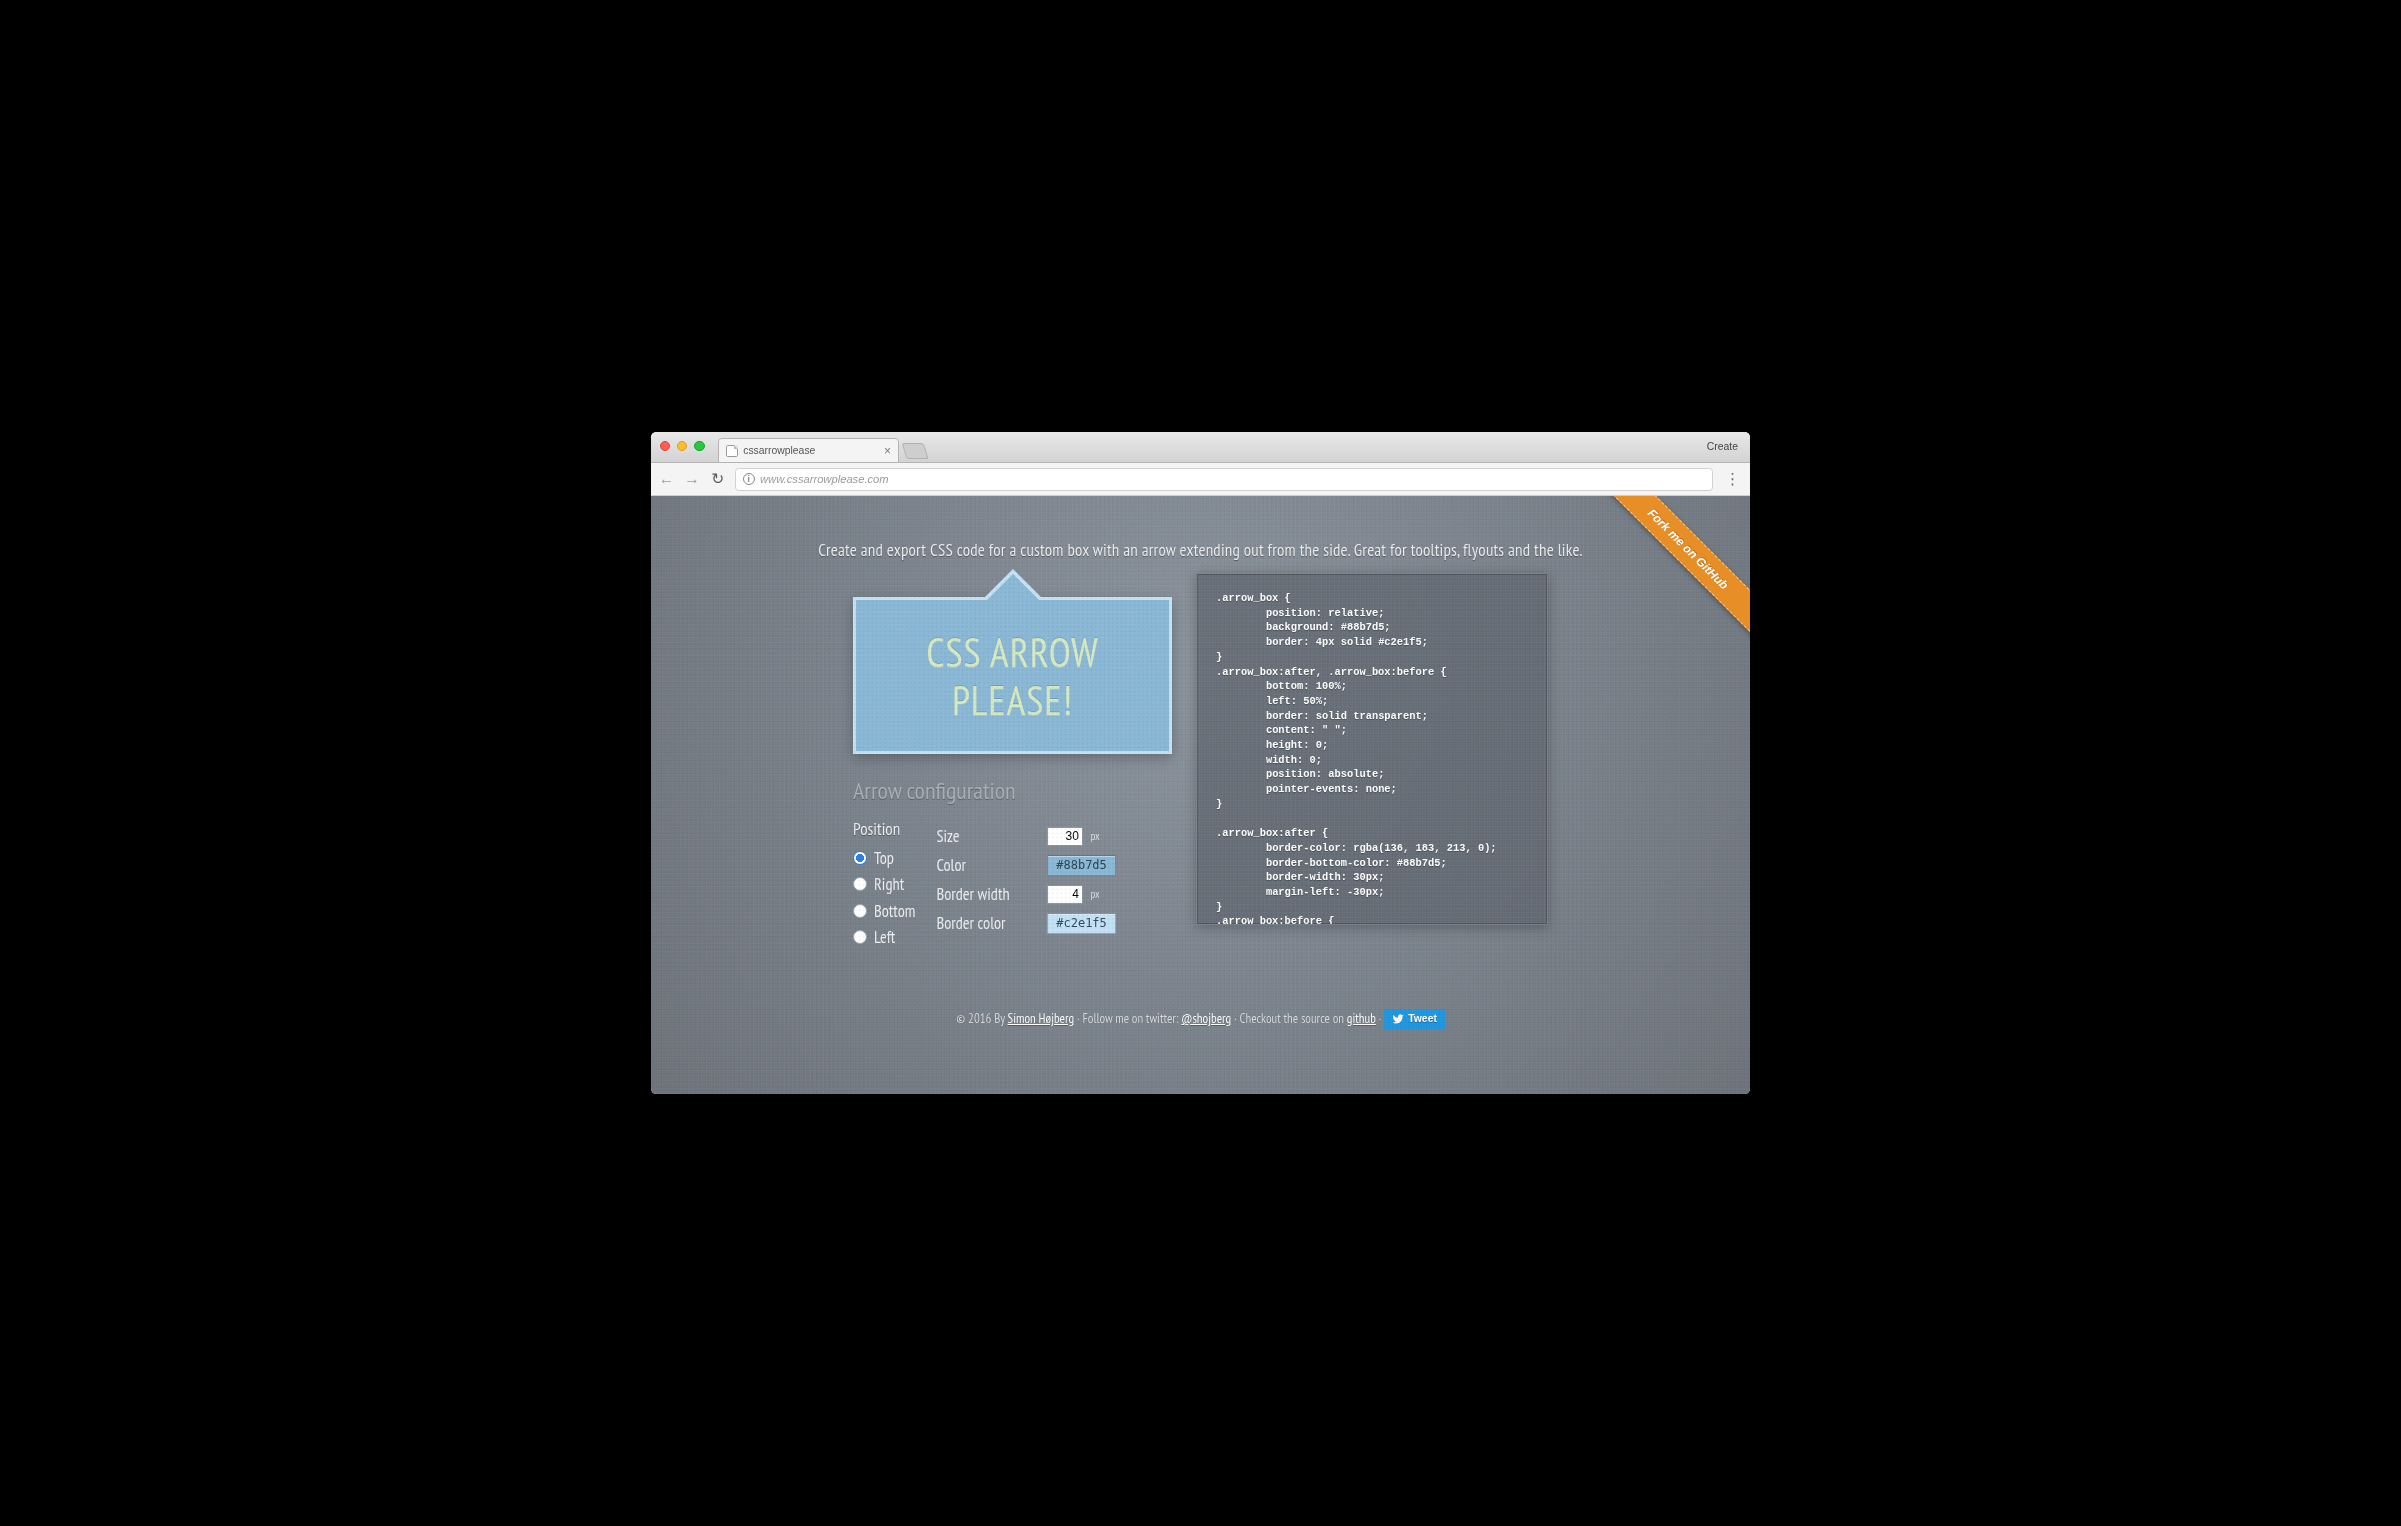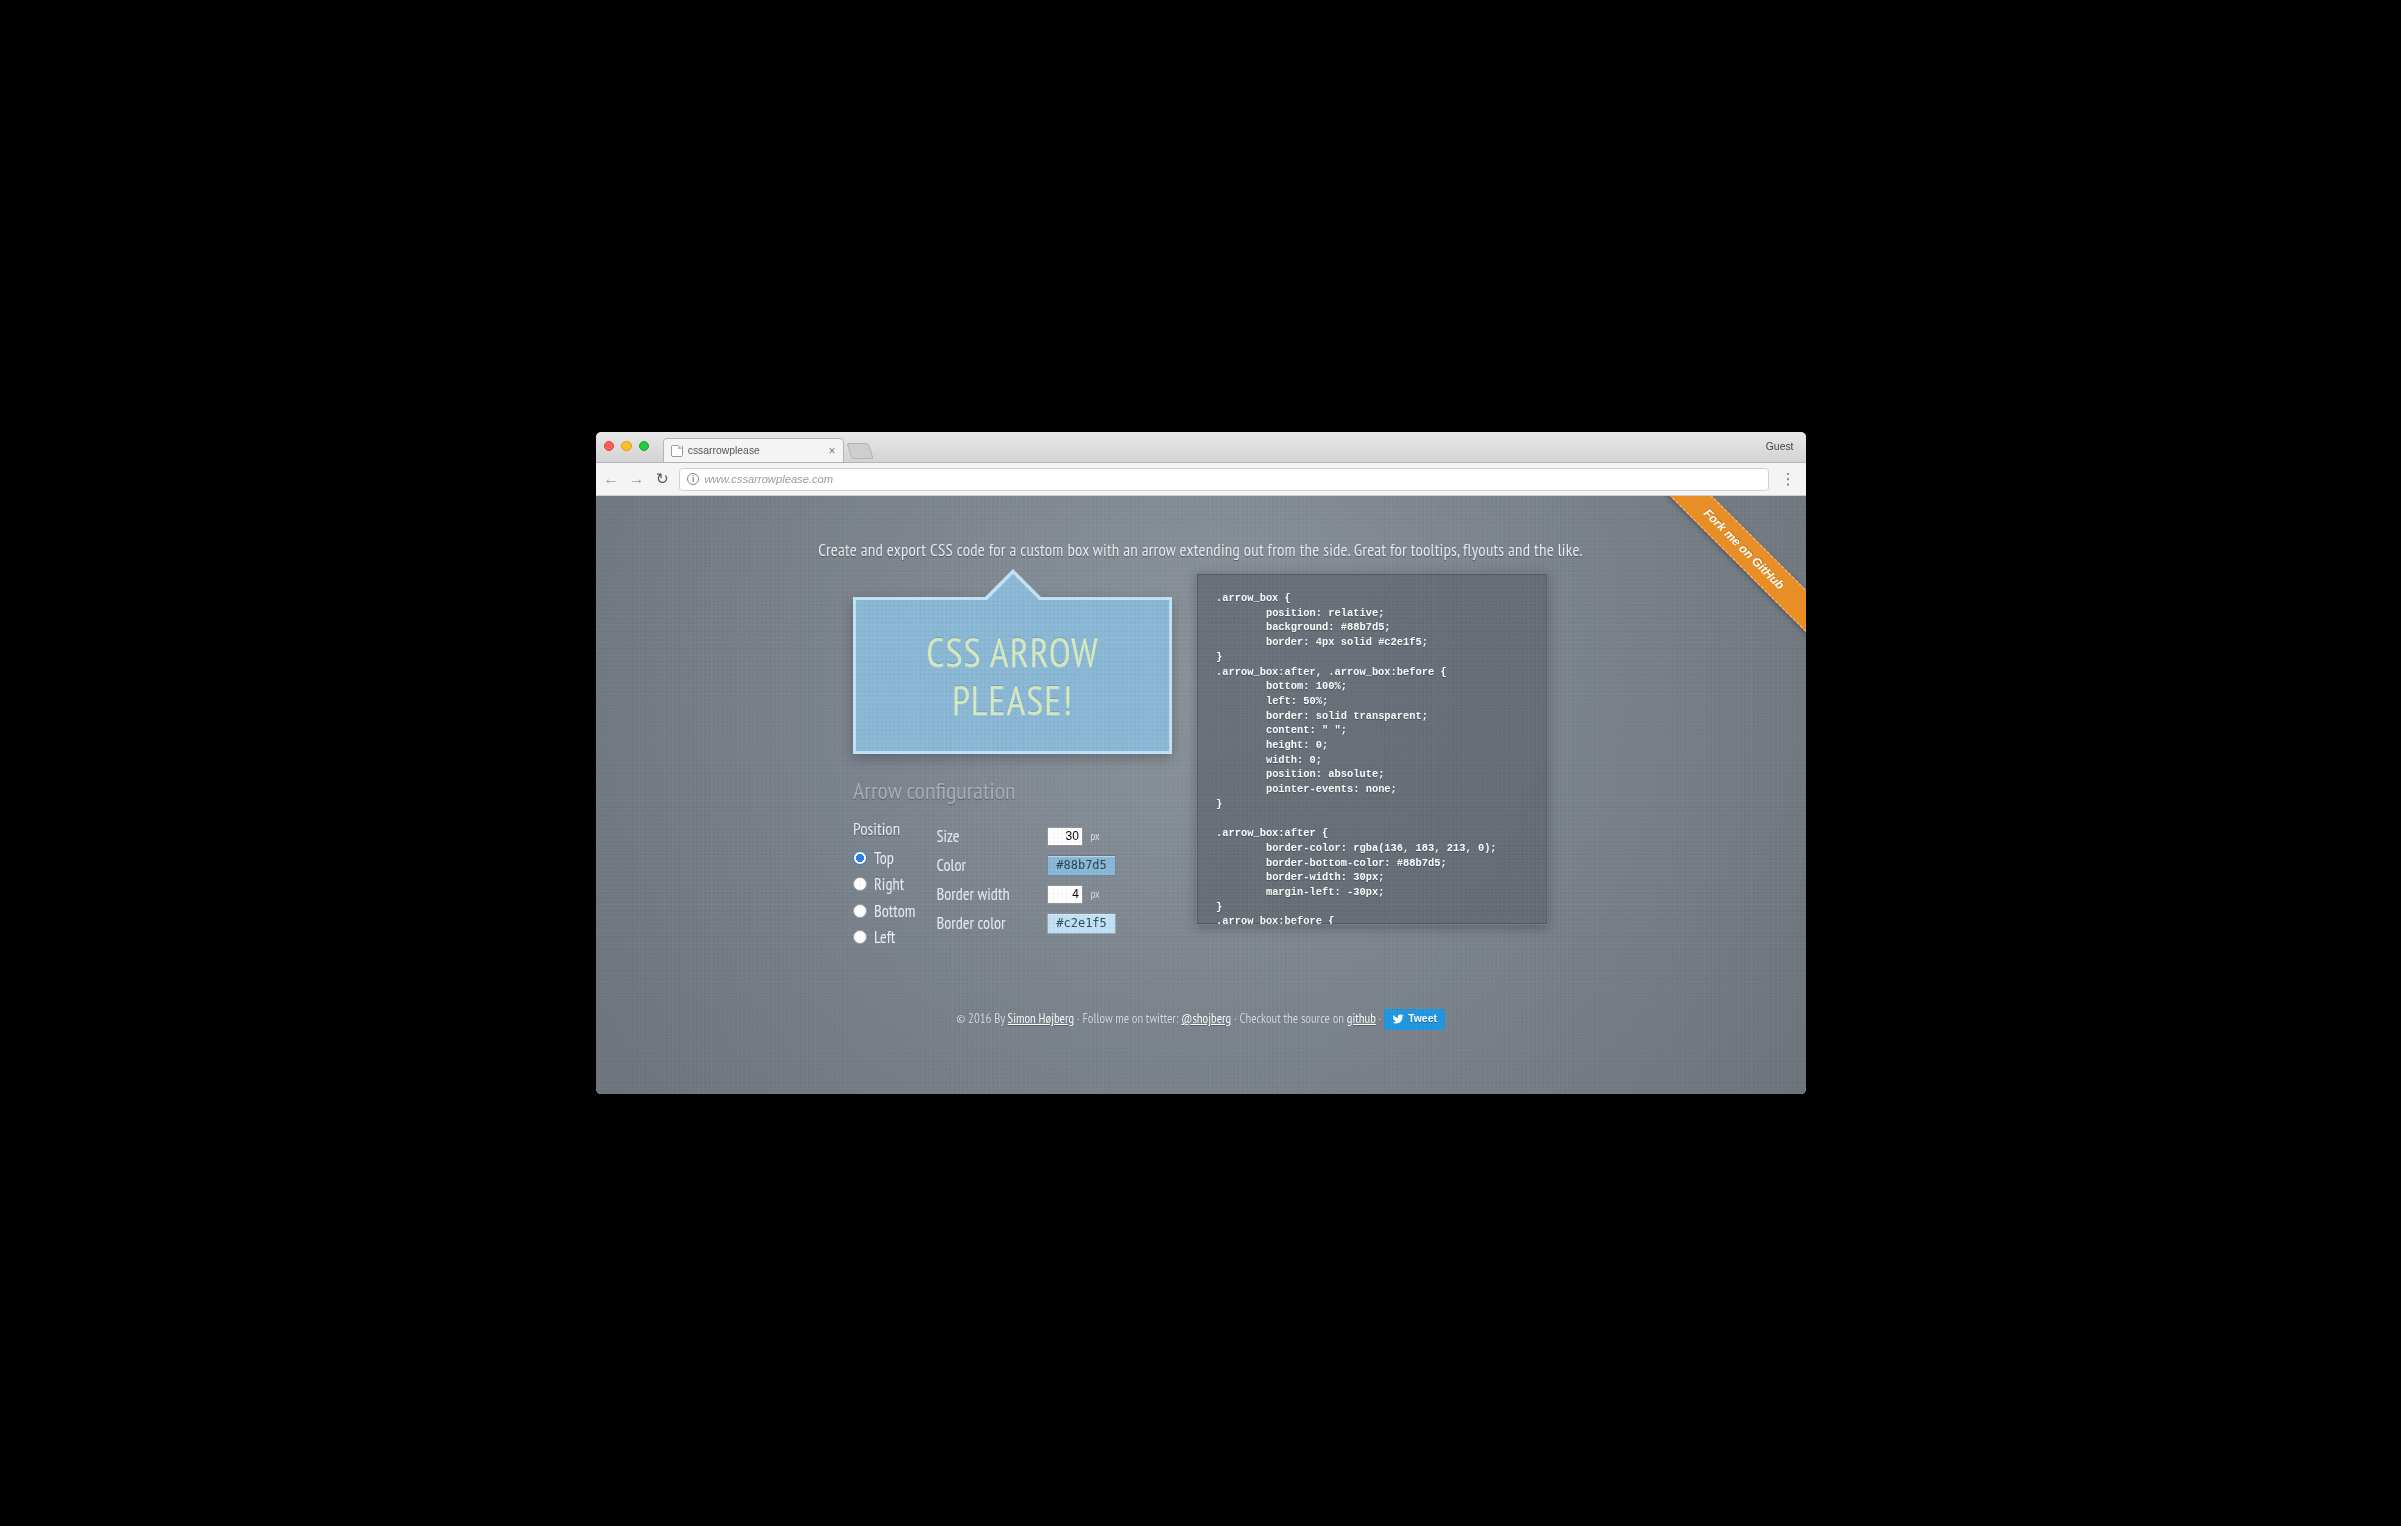--- a/index.html
+++ b/index.html
@@ -7,21 +7,21 @@
   body {
     background: #000;
     font-family: -apple-system, BlinkMacSystemFont, "Segoe UI", Helvetica, Arial, sans-serif;
     display: flex;
     align-items: center;
     justify-content: center;
   }
 
   
   .browser {
-    width: 1210px;
+    width: 1099px;
     height: 662px;
     background: #fff;
     border-radius: 5.2px;
     overflow: hidden;
     box-shadow: 0 8.6px 43px rgba(0,0,0,.6);
     display: flex;
     flex-direction: column;
   }
   .titlebar {
     height: 31px;
@@ -209,21 +209,21 @@
       <div class="light green"></div>
     </div>
     <div class="tabstrip">
       <div class="tab">
         <span class="page-icon"></span>
         <span>cssarrowplease</span>
         <span class="tab-close">×</span>
       </div>
       <div class="newtab"></div>
     </div>
-    <div class="guest">Guest</div>
+    <div class="guest">Create</div>
   </div>
 
   <div class="addressbar">
     <span class="nav-btn">←</span>
     <span class="nav-btn">→</span>
     <span class="nav-btn active">↻</span>
     <div class="url">
       <span class="info-icon">i</span>
       <span class="fade">www.cssarrowplease.com</span>
     </div>

